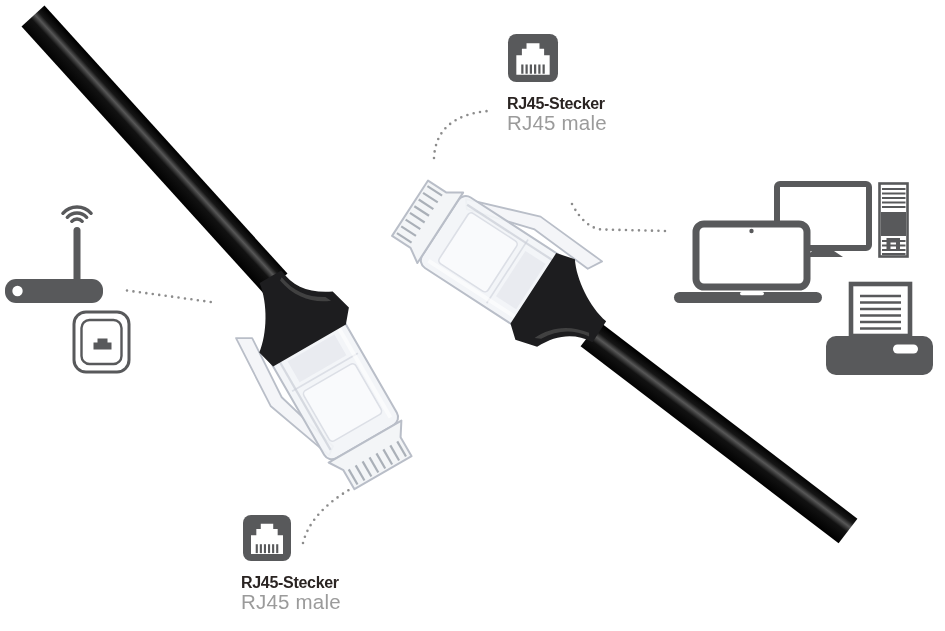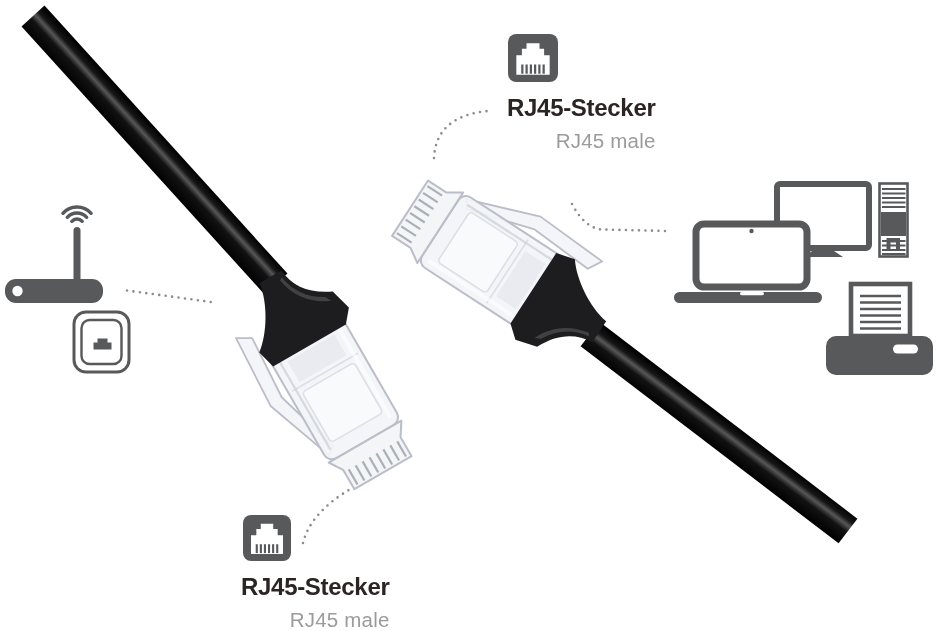--- a/index.html
+++ b/index.html
@@ -4,26 +4,26 @@
 <style>
   html,body{margin:0;padding:0;}
   body{
     width:945px;height:631px;position:relative;overflow:hidden;
     background:var(--background,#fff);
     font-family:"Liberation Sans", sans-serif;
   }
   .scene{position:absolute;left:0;top:0;}
   .callout{position:absolute;}
   .callout .title{
-    font-size:24px;font-weight:bold;color:var(--title_text,#2a2422);
+    font-size:16px;font-weight:bold;color:var(--title_text,#2a2422);
     letter-spacing:-0.3px;line-height:1.08;margin-top:8px;
   }
   .callout .subtitle{
     font-size:20.5px;font-weight:normal;color:var(--subtitle_text,#9b9b9b);
-    letter-spacing:0.2px;line-height:1.12;margin-top:9px;text-align:right;
+    letter-spacing:0.2px;line-height:1.12;margin-top:0;text-align:right;
   }
   #callout-top{left:507px;top:33px;}
   #callout-bottom{left:241px;top:514px;}
 </style>
 </head>
 <body>
 
 <svg class="scene" width="945" height="631" viewBox="0 0 945 631">
   <defs>
     <linearGradient id="cg1" gradientUnits="userSpaceOnUse" x1="142.7" y1="161.8" x2="166.3" y2="140.2">

